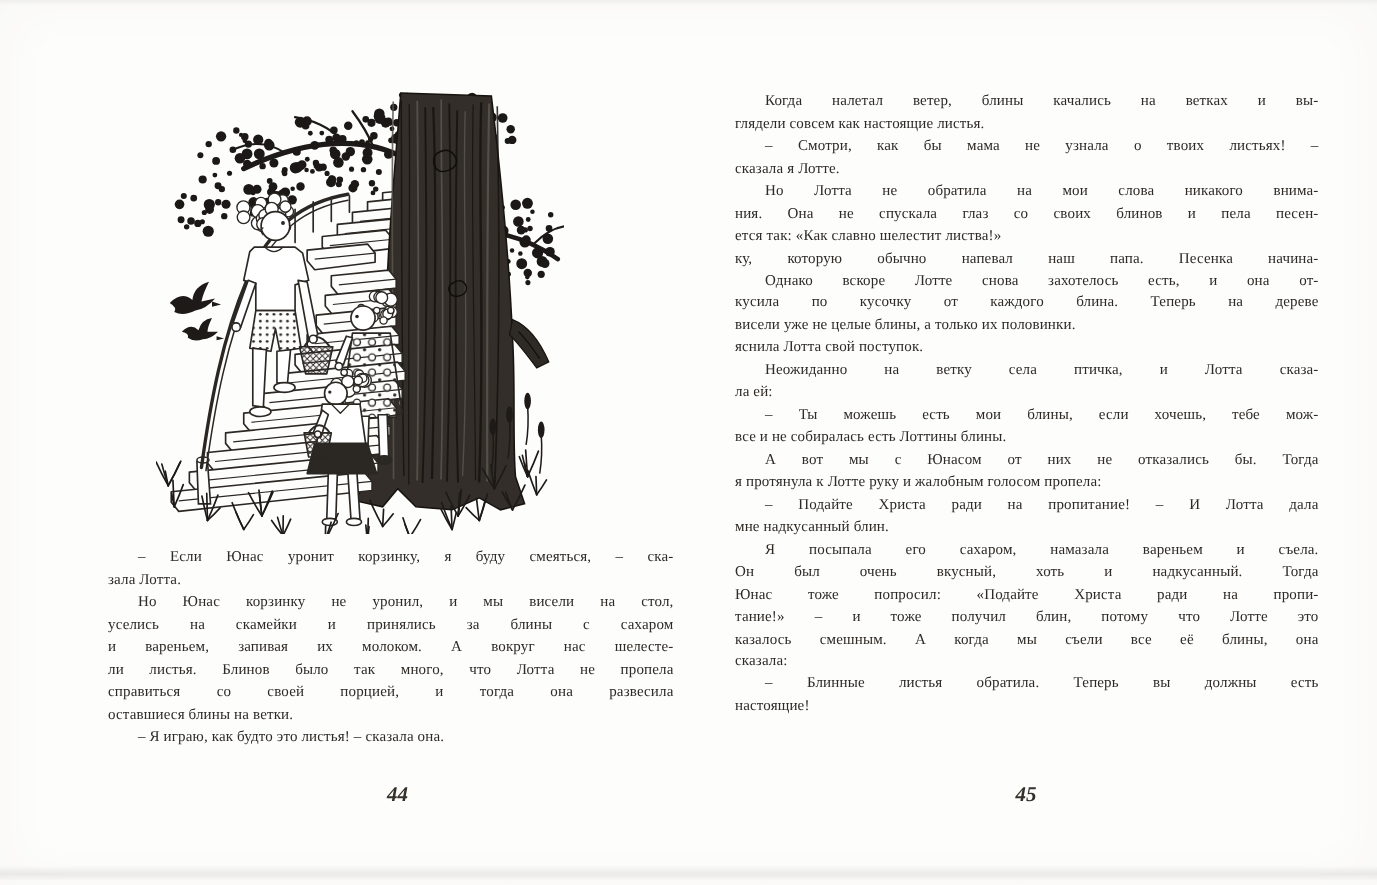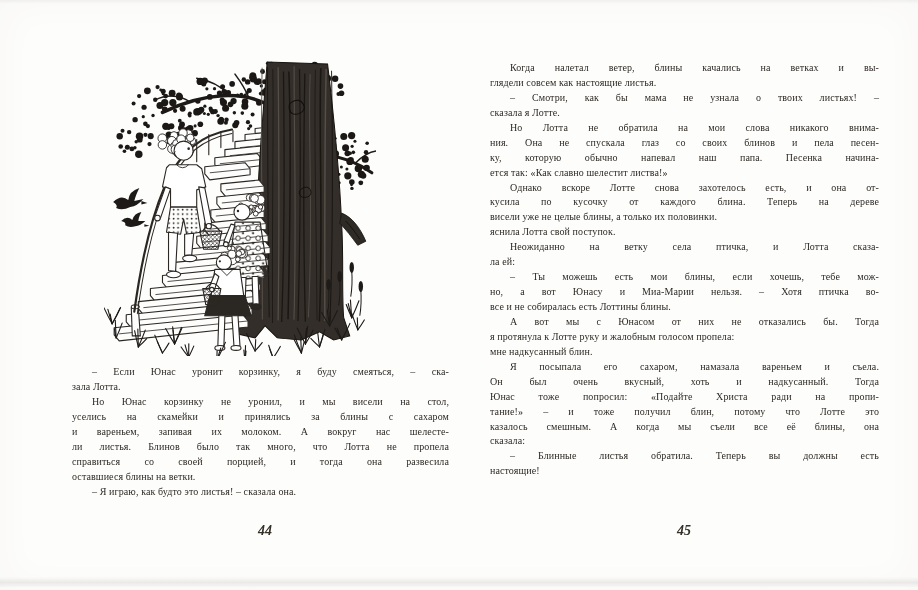--- a/index.html
+++ b/index.html
@@ -545,33 +545,33 @@
       <div class="line p e">– Я играю, как будто это листья! – сказала она.</div>
     </div>
 
   <div class="textblock right">
       <div class="line p">Когда налетал ветер, блины качались на ветках и вы-</div>
       <div class="line e">глядели совсем как настоящие листья.</div>
       <div class="line p">– Смотри, как бы мама не узнала о твоих листьях! –</div>
       <div class="line e">сказала я Лотте.</div>
       <div class="line p">Но Лотта не обратила на мои слова никакого внима-</div>
       <div class="line">ния. Она не спускала глаз со своих блинов и пела песен-</div>
+      <div class="line e">ется так: «Как славно шелестит листва!»</div>
       <div class="line">ку, которую обычно напевал наш папа. Песенка начина-</div>
-      <div class="line e">ется так: «Как славно шелестит листва!»</div>
       <div class="line p">Однако вскоре Лотте снова захотелось есть, и она от-</div>
       <div class="line">кусила по кусочку от каждого блина. Теперь на дереве</div>
       <div class="line e">висели уже не целые блины, а только их половинки.</div>
       <div class="line e">яснила Лотта свой поступок.</div>
       <div class="line p">Неожиданно на ветку села птичка, и Лотта сказа-</div>
       <div class="line e">ла ей:</div>
       <div class="line p">– Ты можешь есть мои блины, если хочешь, тебе мож-</div>
-      <div class="line">но, а вот Юнасу и Миа-Марии нельзя. – Хотя птичка во-</div>
       <div class="line e">все и не собиралась есть Лоттины блины.</div>
       <div class="line p">А вот мы с Юнасом от них не отказались бы. Тогда</div>
       <div class="line e">я протянула к Лотте руку и жалобным голосом пропела:</div>
+      <div class="line p">– Подайте Христа ради на пропитание! – И Лотта дала</div>
       <div class="line e">мне надкусанный блин.</div>
       <div class="line p">Я посыпала его сахаром, намазала вареньем и съела.</div>
       <div class="line">Он был очень вкусный, хоть и надкусанный. Тогда</div>
       <div class="line">Юнас тоже попросил: «Подайте Христа ради на пропи-</div>
       <div class="line">тание!» – и тоже получил блин, потому что Лотте это</div>
       <div class="line">казалось смешным. А когда мы съели все её блины, она</div>
       <div class="line e">сказала:</div>
       <div class="line p">– Блинные листья обратила. Теперь вы должны есть</div>
       <div class="line e">настоящие!</div>
     </div>

